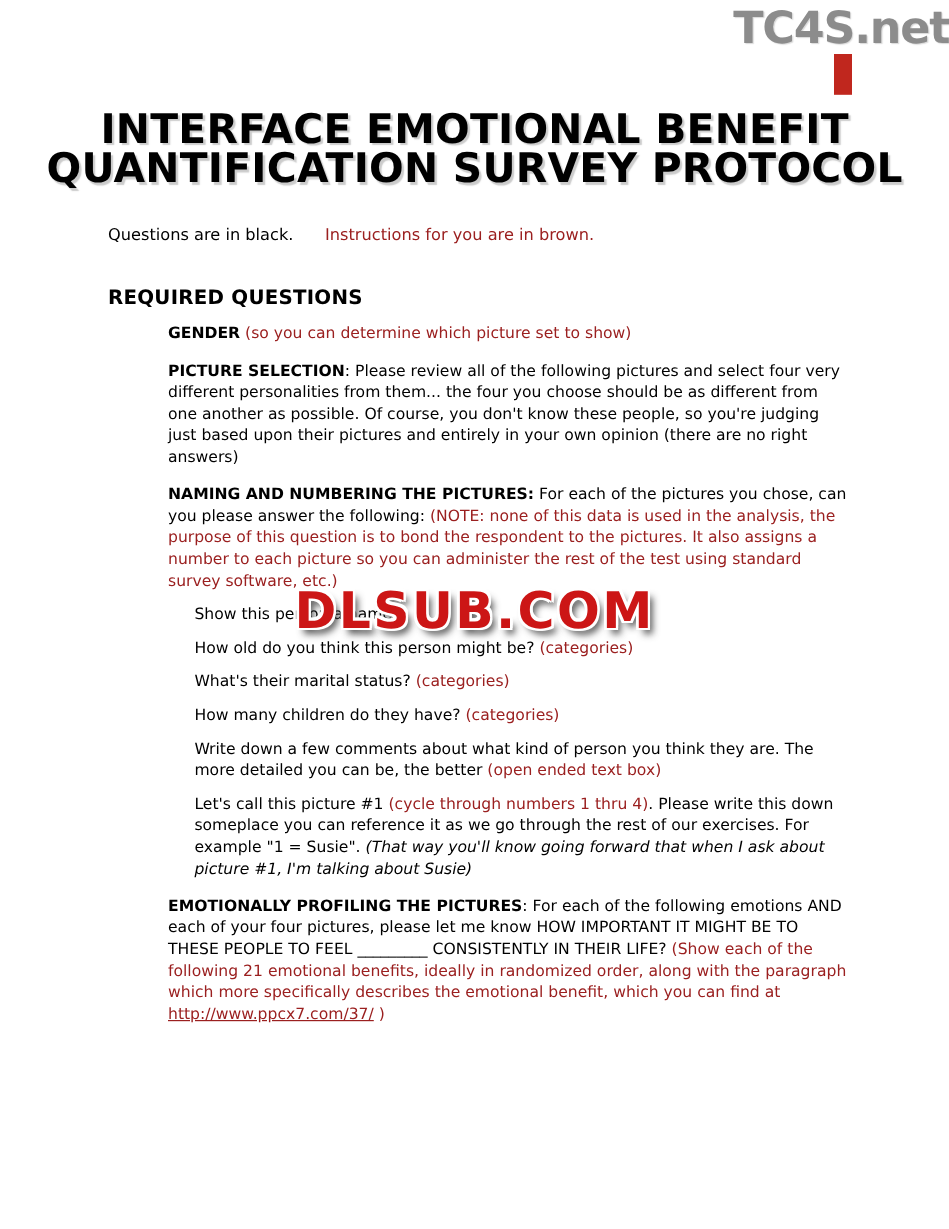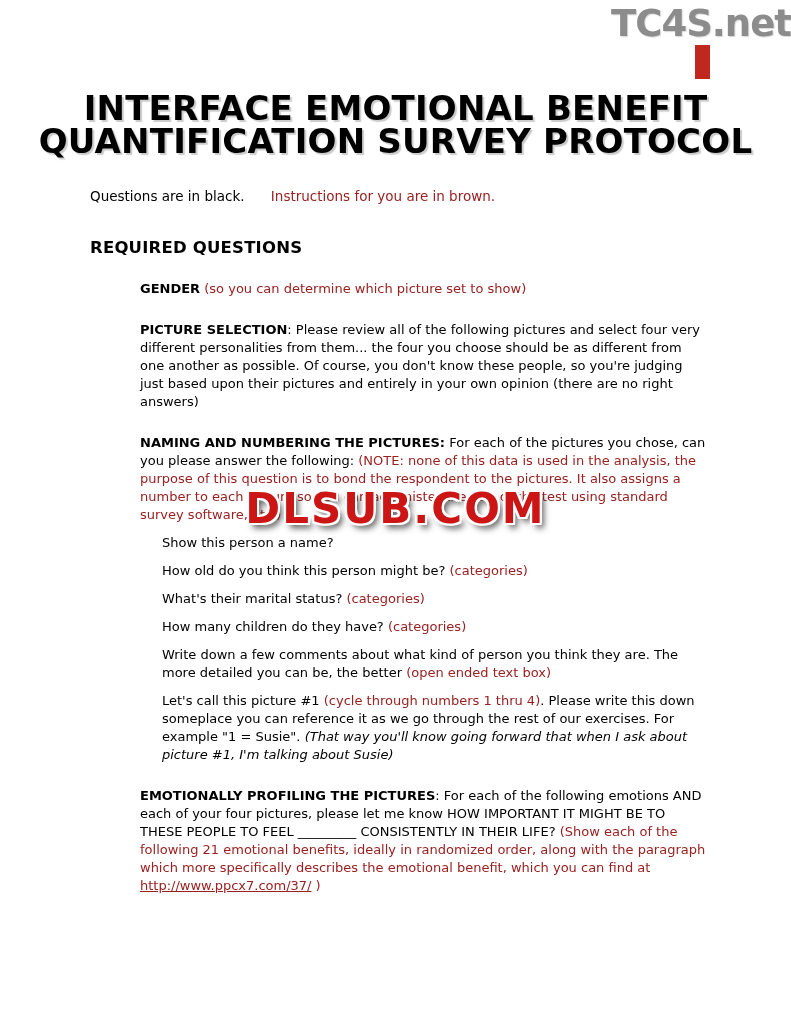--- a/index.html
+++ b/index.html
@@ -44,21 +44,21 @@
   .legend .brown { margin-left:22px; }
 
   
   .section-heading {
     margin:34px 0 0 90px;
     font-size:16.5px; font-weight:bold; letter-spacing:0.2px;
   }
 
   
   .content { margin-left:140px; width:566px; line-height:18px; }
-  .q { margin-top:23px; }
+  .q { margin-top:13px; }
   .q .label { font-weight:bold; }
   .sub { margin-left:22px; margin-top:10px; }
   .brown { color:#9b2020; }
   .italic { font-style:italic; }
   a.link { color:#9b2020; text-decoration:underline; cursor:pointer; }
 
   
   .watermark {
     position:absolute; top:484px; left:50%;
     transform:translateX(-50%);

